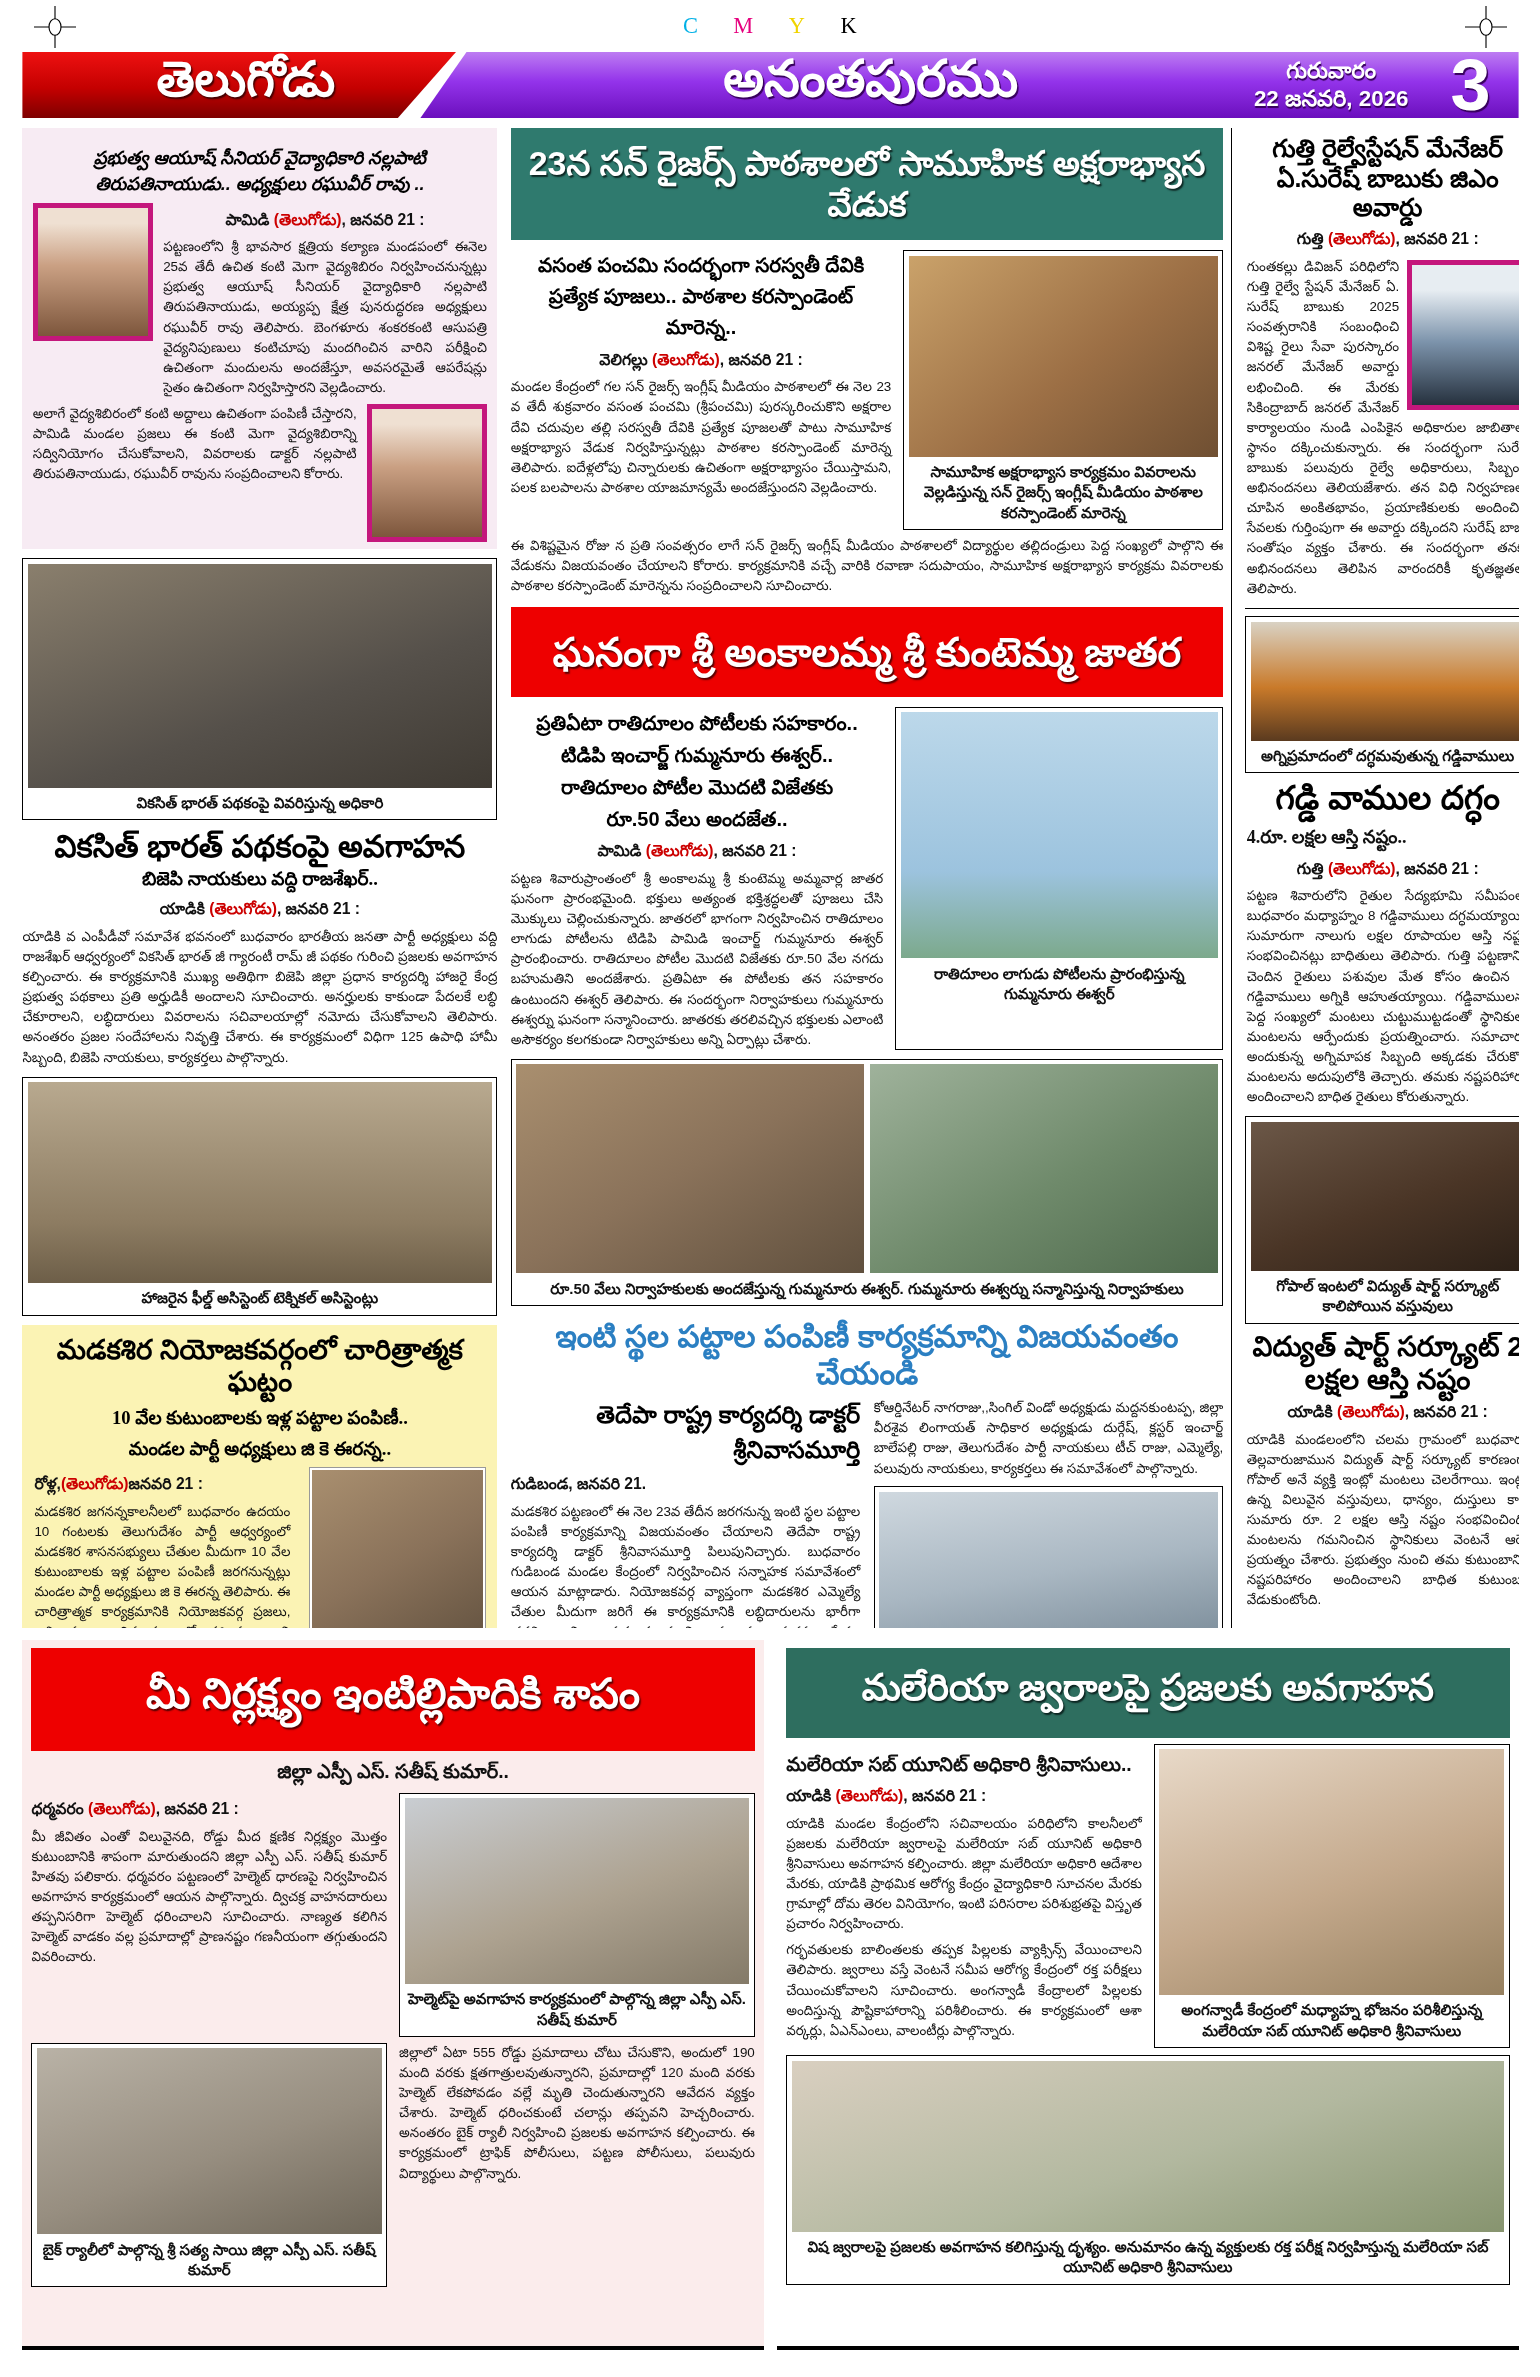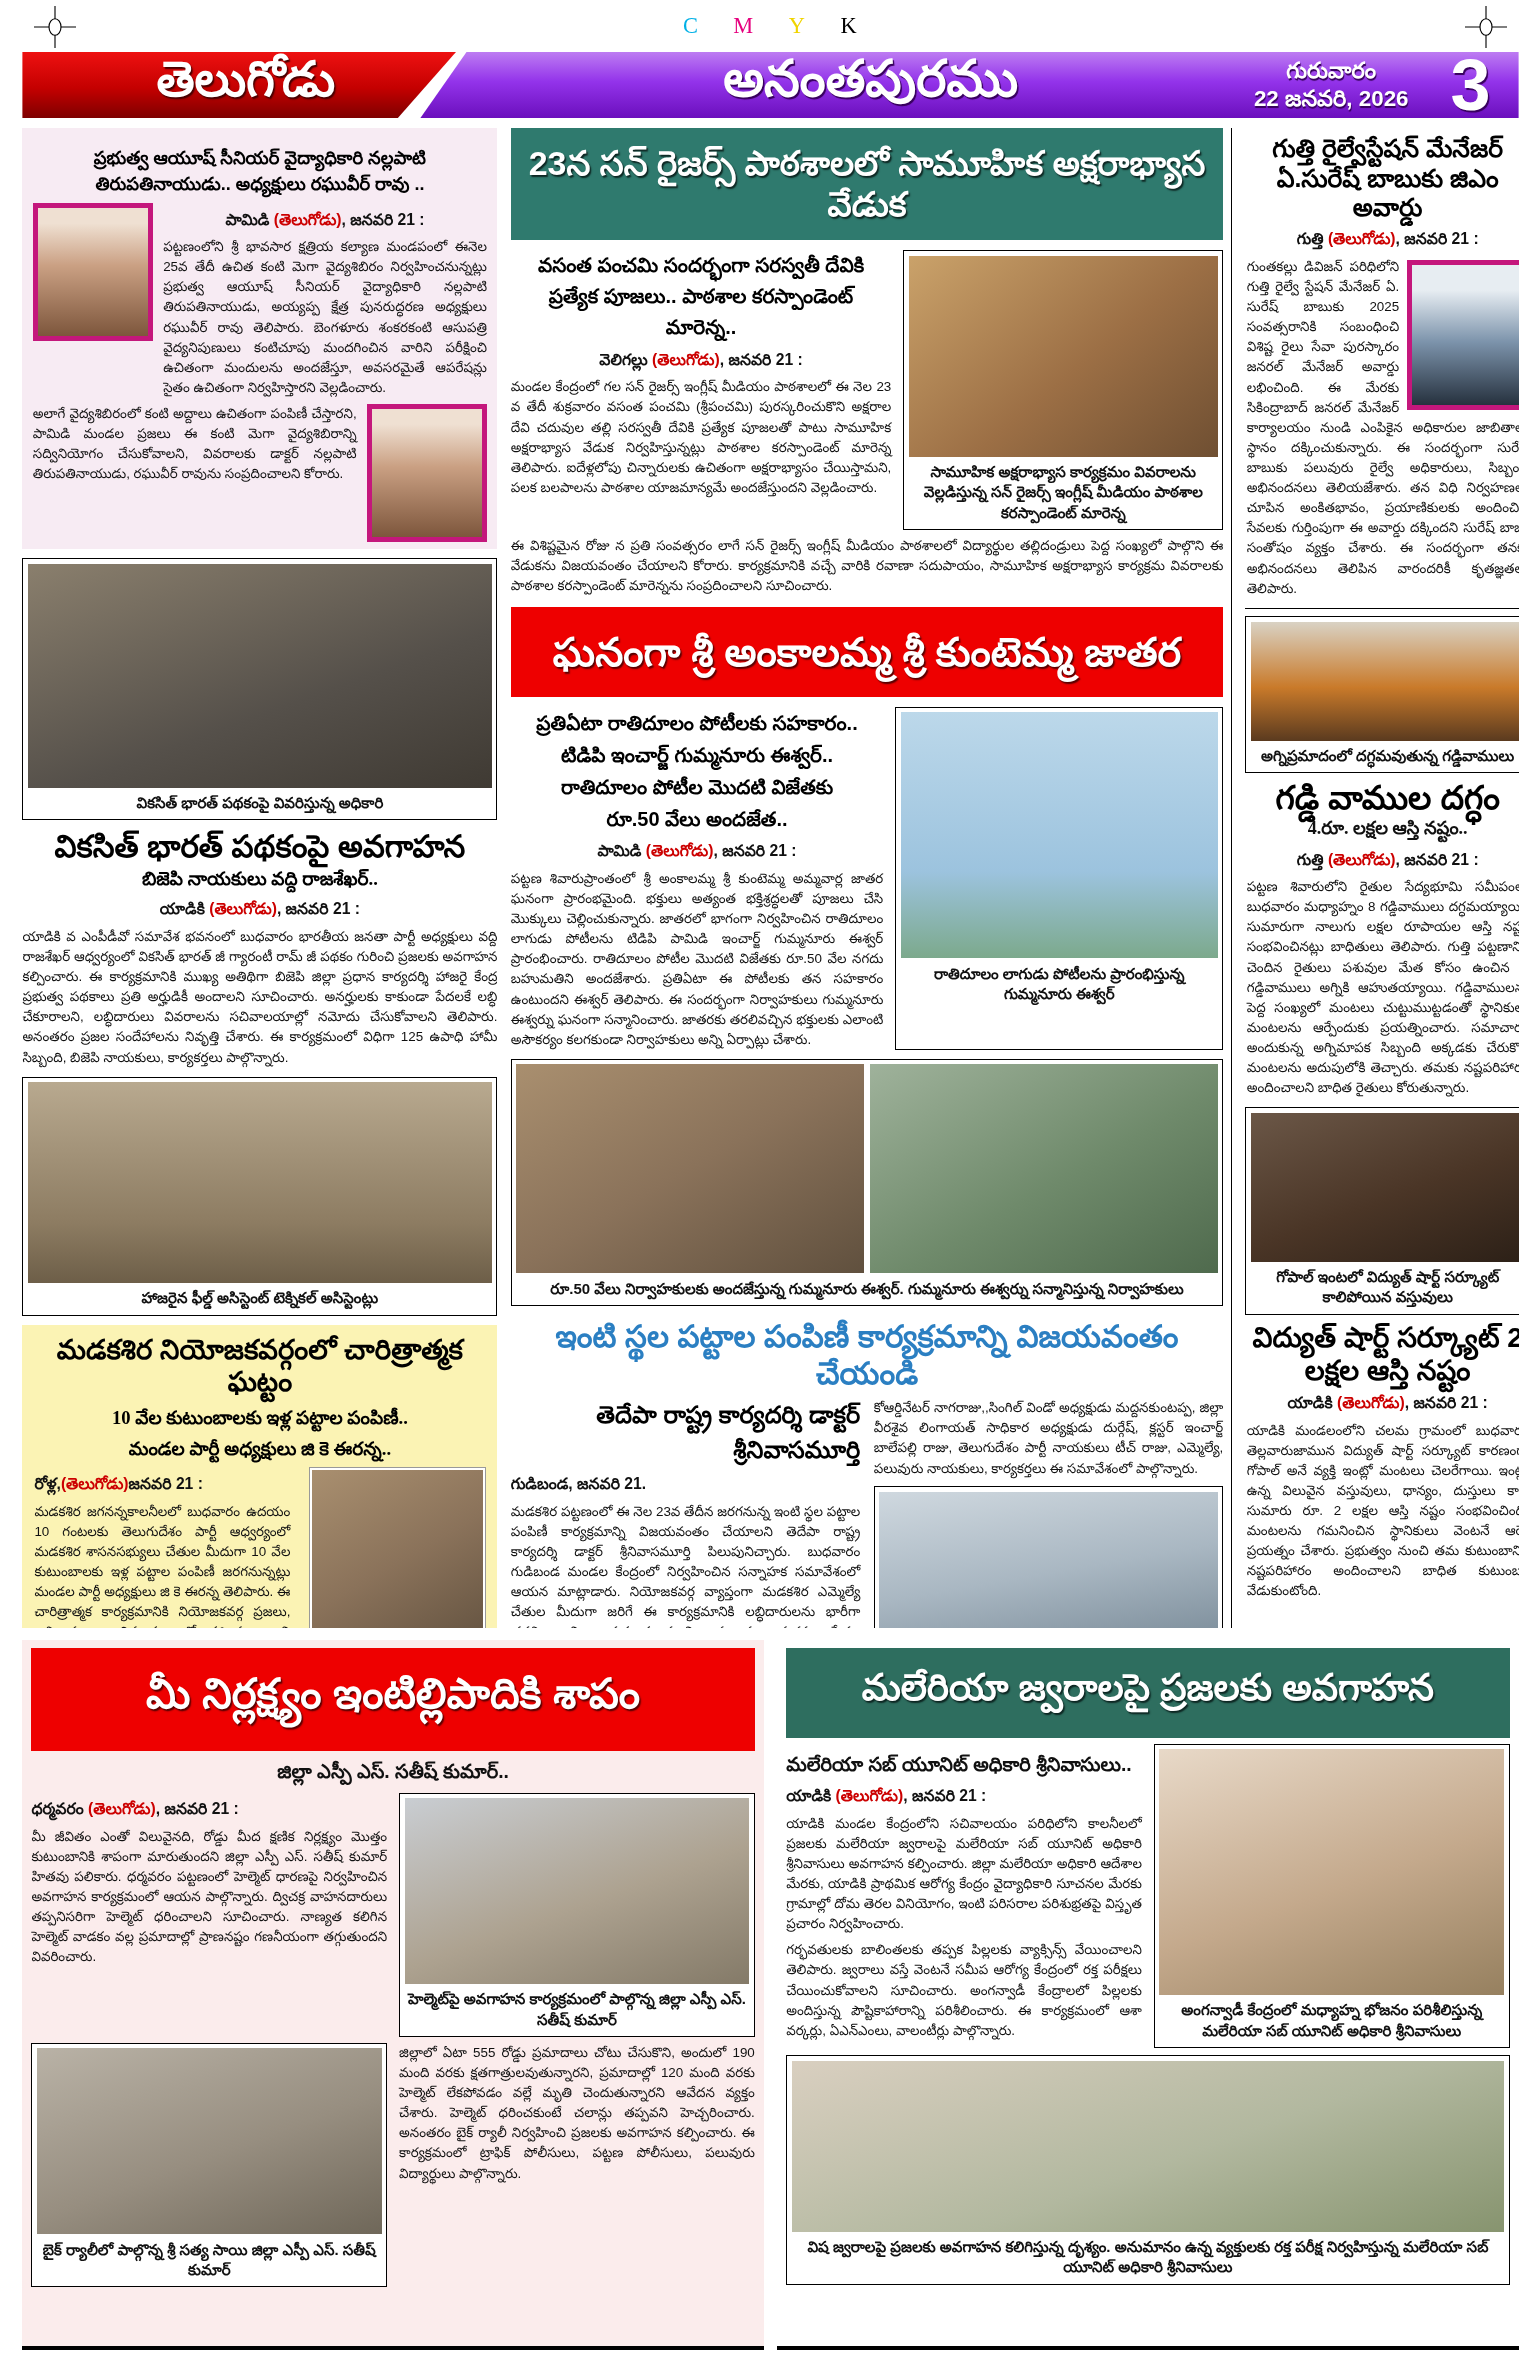--- a/index.html
+++ b/index.html
@@ -55,21 +55,21 @@
   .ph-police{background:linear-gradient(160deg,#c9cdd2,#ada290 55%,#847a68);}
   .ph-bike{background:linear-gradient(160deg,#b9b2a6,#978e80 55%,#6f6759);}
   .ph-angan{background:linear-gradient(160deg,#e8d9c8,#c4a98c 55%,#96805f);}
   .ph-women{background:linear-gradient(160deg,#d9cfc0,#b2b89f 55%,#87946f);}
   .ph-port{background:linear-gradient(180deg,#efe0d2 12%,#caa083 45%,#7d563c 100%);}
   .ph-suit{background:linear-gradient(180deg,#e7edf2 18%,#7c93ab 55%,#26313e 100%);}
 
   
   .art-eye{background:#f7ebf3;padding:9px 10.4px 7.5px;}
   .art-eye .hl{font-size:33px;}
-  .art-eye .sub{font-size:18px;margin-top:7.5px;}
+  .art-eye .sub{font-size:18px;margin-top:7.5px;font-style:italic;}
   .portrait{width:110px;height:128px;border:5.2px solid #c4177c;}
   .eyebody{display:flex;gap:10.4px;margin-top:6px;}
   .art-yellow{background:#fbf3b4;padding:9px 12px;margin-top:9px;}
   .art-yellow .hl{font-size:28px;}
   .art-yellow .sub{font-size:18.6px;font-weight:700;font-family:"Liberation Serif",serif;margin-top:4.5px;}
   .yellowflex{display:flex;gap:20px;margin-top:4.5px;justify-content:center;}
 
   
   .tealbar{background:#2f7a6e;color:#fff;font-size:34px;font-weight:900;text-align:center;
            padding:15px 7.5px;text-shadow:1.5px 2.2px 1.5px #0d2622;line-height:1.2;}
@@ -83,21 +83,21 @@
   .bluehl{color:#2b7fc2;font-size:31px;font-weight:900;text-align:center;margin:12px 0 6px;line-height:1.2;}
   .patgrid{display:grid;grid-template-columns:1fr 1fr;gap:13.4px;}
   .patgrid .sub{font-size:21px;text-align:left;}
 
   
   .rart{border-bottom:1.5px solid #000;padding:6px 1.5px 9px;}
   .rart:last-child{border-bottom:none;}
   .r-hl1{font-size:25px;}
   .r-hl2{font-size:33px;}
   .r-hl3{font-size:28px;}
-  .r-sub{font-size:18px;font-weight:700;font-family:"Liberation Serif",serif;text-align:center;margin-top:0;}
+  .r-sub{font-size:18px;font-weight:700;font-family:"Liberation Serif",serif;text-align:left;margin-top:9px;}
   .suitwrap{float:right;margin:3px 0 4.5px 7.5px;}
   .suit{width:112px;height:140px;border:5.2px solid #c4177c;}
 
   
   .bl{background:#fbecec;padding:7.5px 9px;border-bottom:4.5px solid #000;}
   .br{background:#fff;padding:7.5px 9px;border-bottom:4.5px solid #000;}
   .redbar2{background:#ee0000;color:#fff;font-size:42px;font-weight:900;text-align:center;
            padding:22.4px 6px;text-shadow:1.5px 2.2px 1.5px #500;}
   .tealbar2{background:#2e6e5f;color:#fff;font-size:37px;font-weight:900;text-align:center;
             padding:19.4px 6px;text-shadow:1.5px 2.2px 1.5px #0d2622;}

